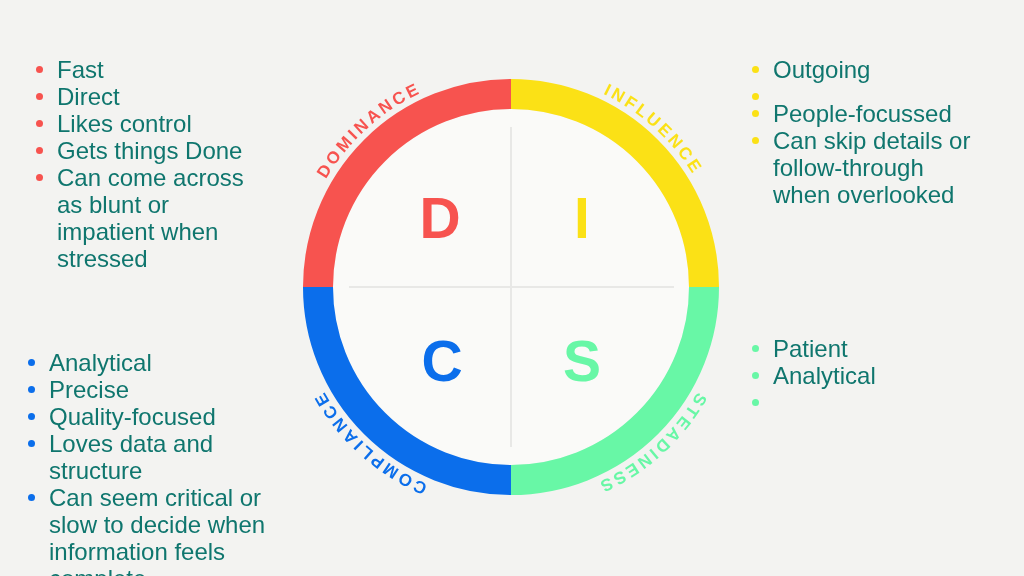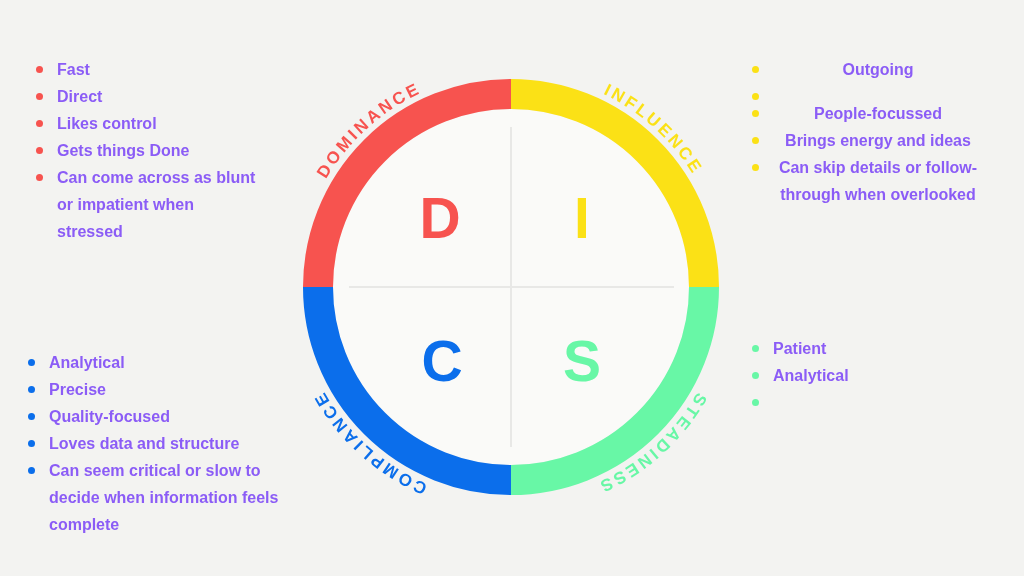--- a/index.html
+++ b/index.html
@@ -6,30 +6,30 @@
   body{
     width:1024px;height:576px;overflow:hidden;
     background:#F3F3F1;
     font-family:"Liberation Sans", sans-serif;
     -webkit-font-smoothing:antialiased;
   }
   .stage{position:relative;width:1024px;height:576px;}
   .wheel-svg{position:absolute;left:0;top:0;}
   .trait-list{
     position:absolute;margin:0;padding:0;list-style:none;
-    font-size:16px;font-weight:700;line-height:27px;color:#8b5cf6;
+    font-size:24px;font-weight:400;line-height:27px;color:#0f766e;
   }
   .trait-list li{display:flex;align-items:flex-start;}
   .trait-list .dot{
     flex:0 0 7px;width:7px;height:7px;border-radius:50%;
     margin:10px 14px 0 4px;
   }
   .trait-list .txt{flex:1 1 auto;}
   .list-tl{left:32px;top:56px;width:228px;}
-  .list-tr{left:748px;top:56px;width:235px;text-align:center;}
+  .list-tr{left:748px;top:56px;width:235px;}
   .list-bl{left:24px;top:349px;width:262px;}
   .list-br{left:748px;top:335px;width:210px;}
   .quad-letter{
     font-family:"Liberation Sans", sans-serif;
     font-size:57px;font-weight:700;text-anchor:middle;
   }
   .arc-label{
     font-family:"Liberation Sans", sans-serif;
     font-size:17px;font-weight:700;letter-spacing:3px;text-anchor:middle;
   }
@@ -102,24 +102,20 @@
       </li>
       <li>
         <span class="dot" style="background: rgb(251, 225, 22);"></span>
       </li>
       <li>
         <span class="dot" style="background: rgb(251, 225, 22);"></span>
         <span class="txt">People-focussed</span>
       </li>
       <li>
         <span class="dot" style="background: rgb(251, 225, 22);"></span>
-        <span class="txt">Brings energy and ideas</span>
-      </li>
-      <li>
-        <span class="dot" style="background: rgb(251, 225, 22);"></span>
         <span class="txt">Can skip details or follow-through when overlooked</span>
       </li>
     </ul>
 
   <ul class="trait-list list-bl">
       <li>
         <span class="dot" style="background: rgb(11, 110, 235);"></span>
         <span class="txt">Analytical</span>
       </li>
       <li>

